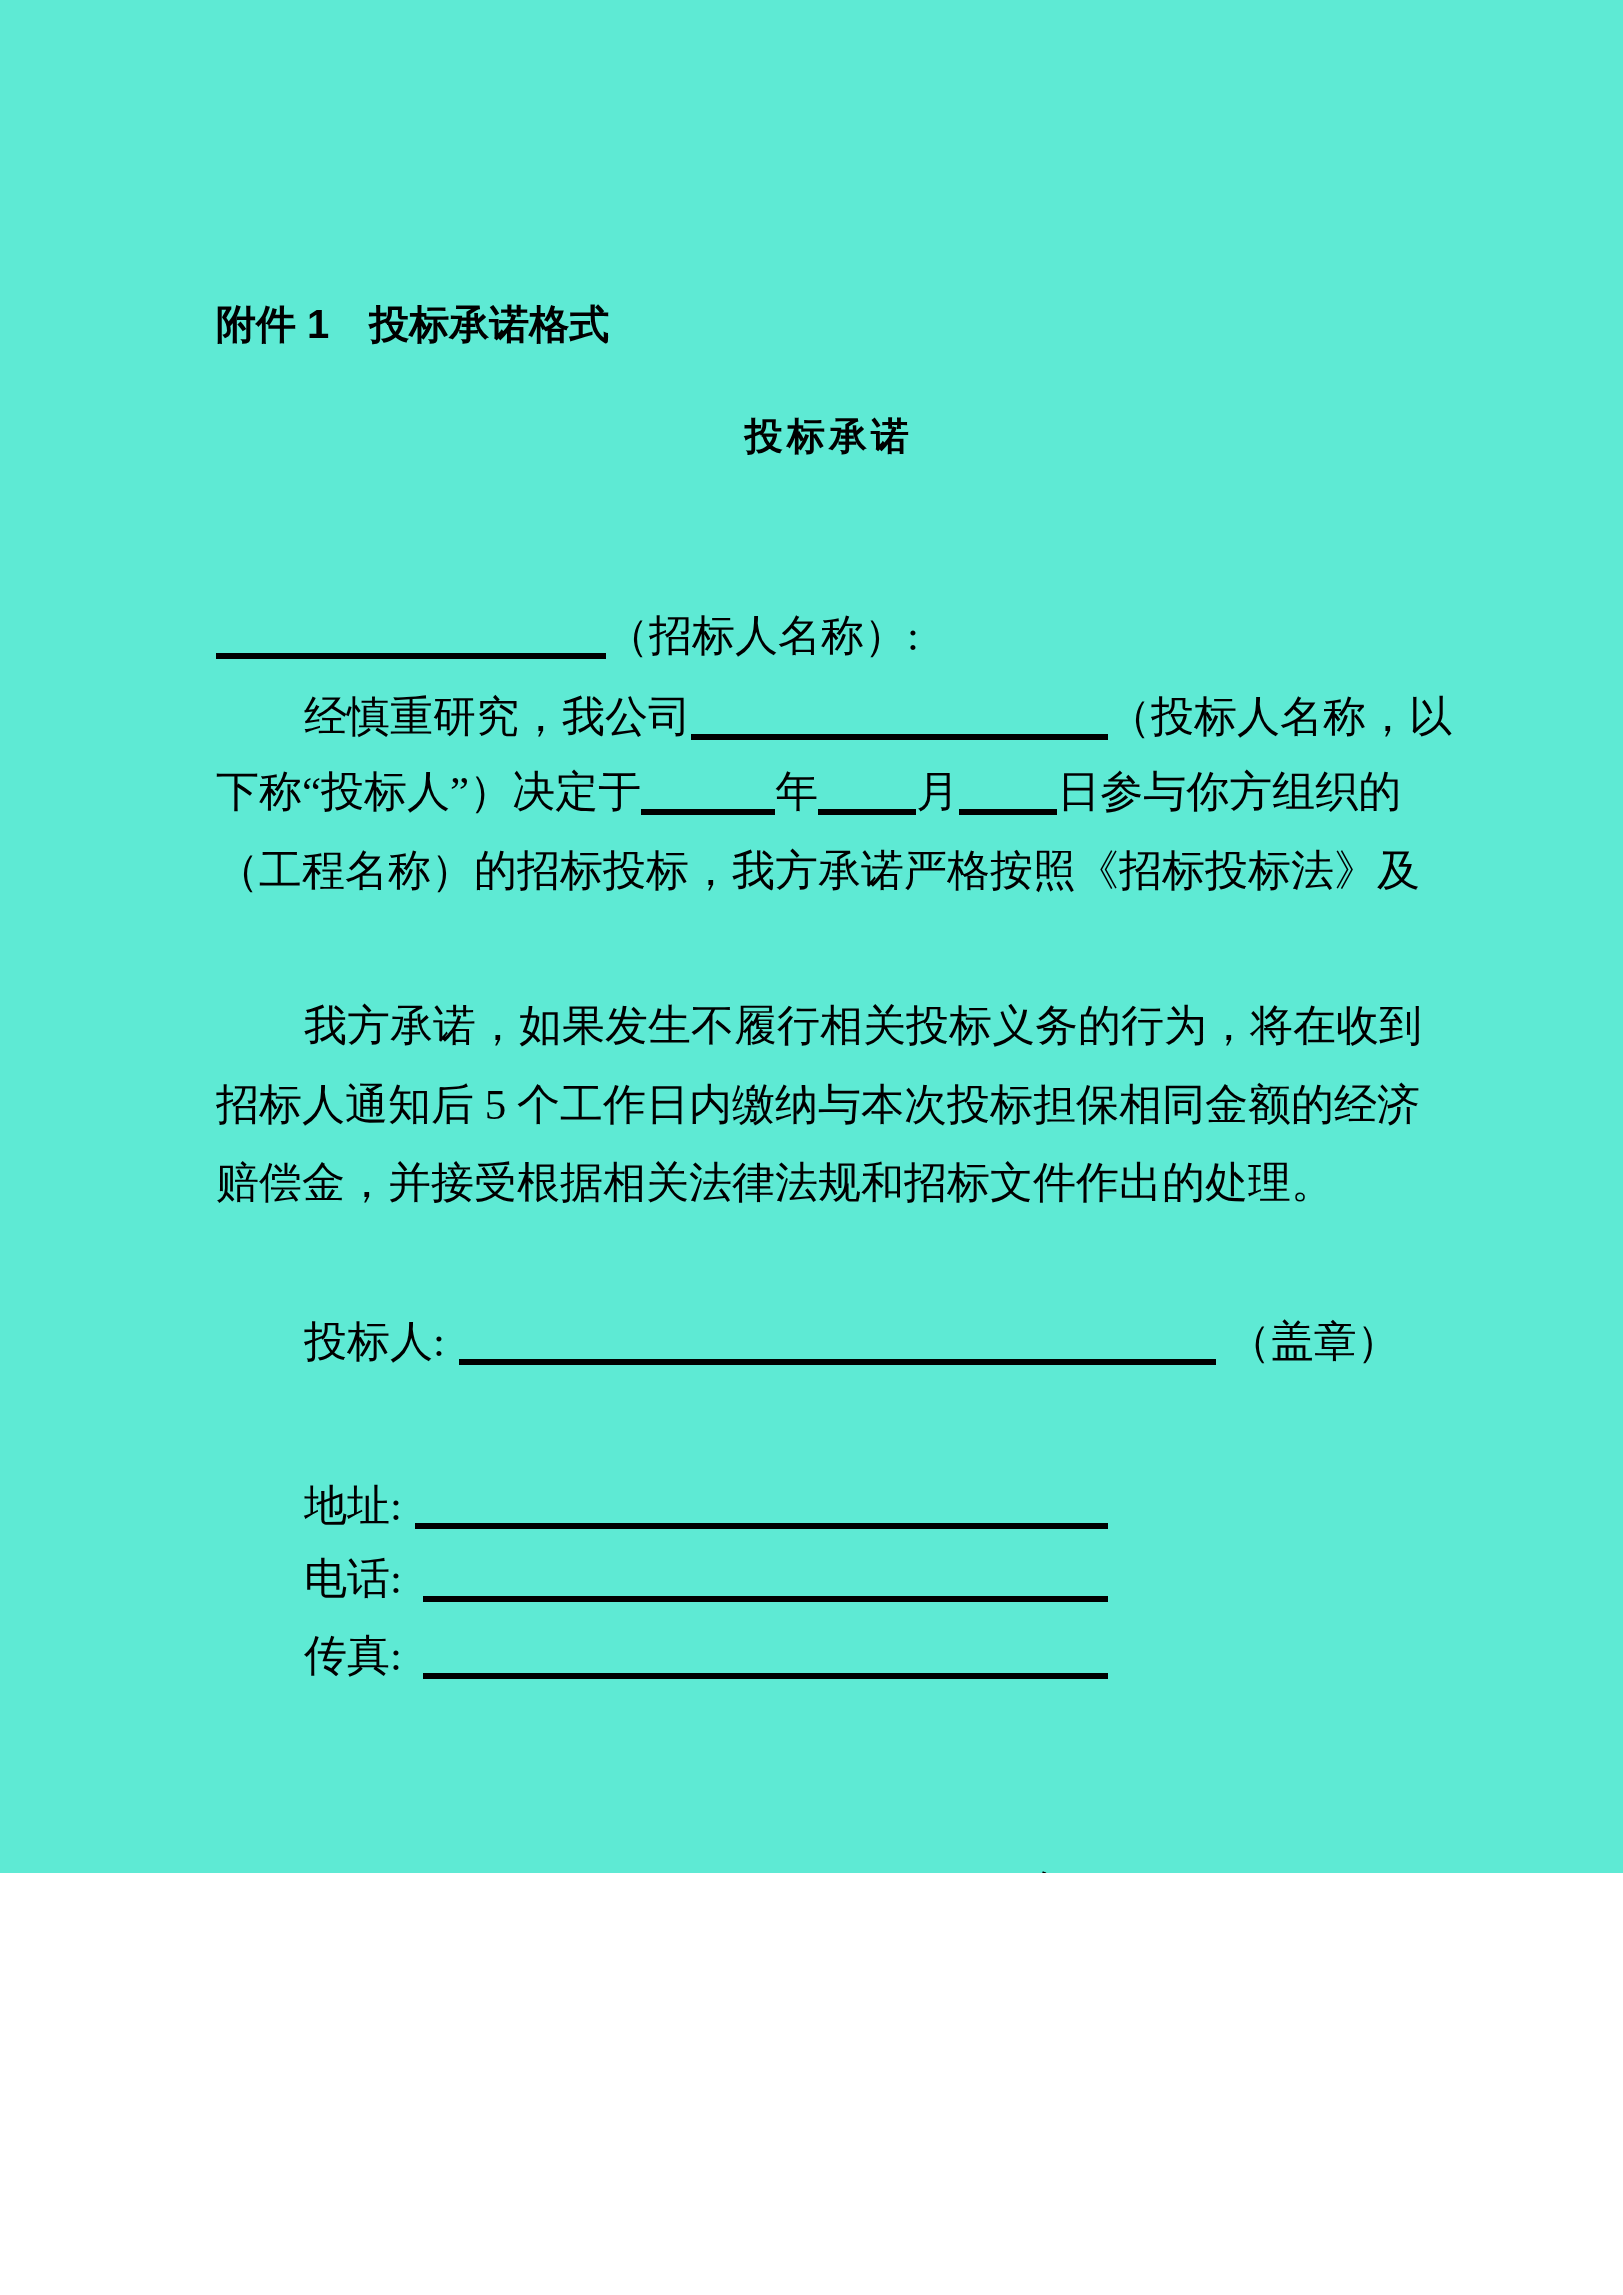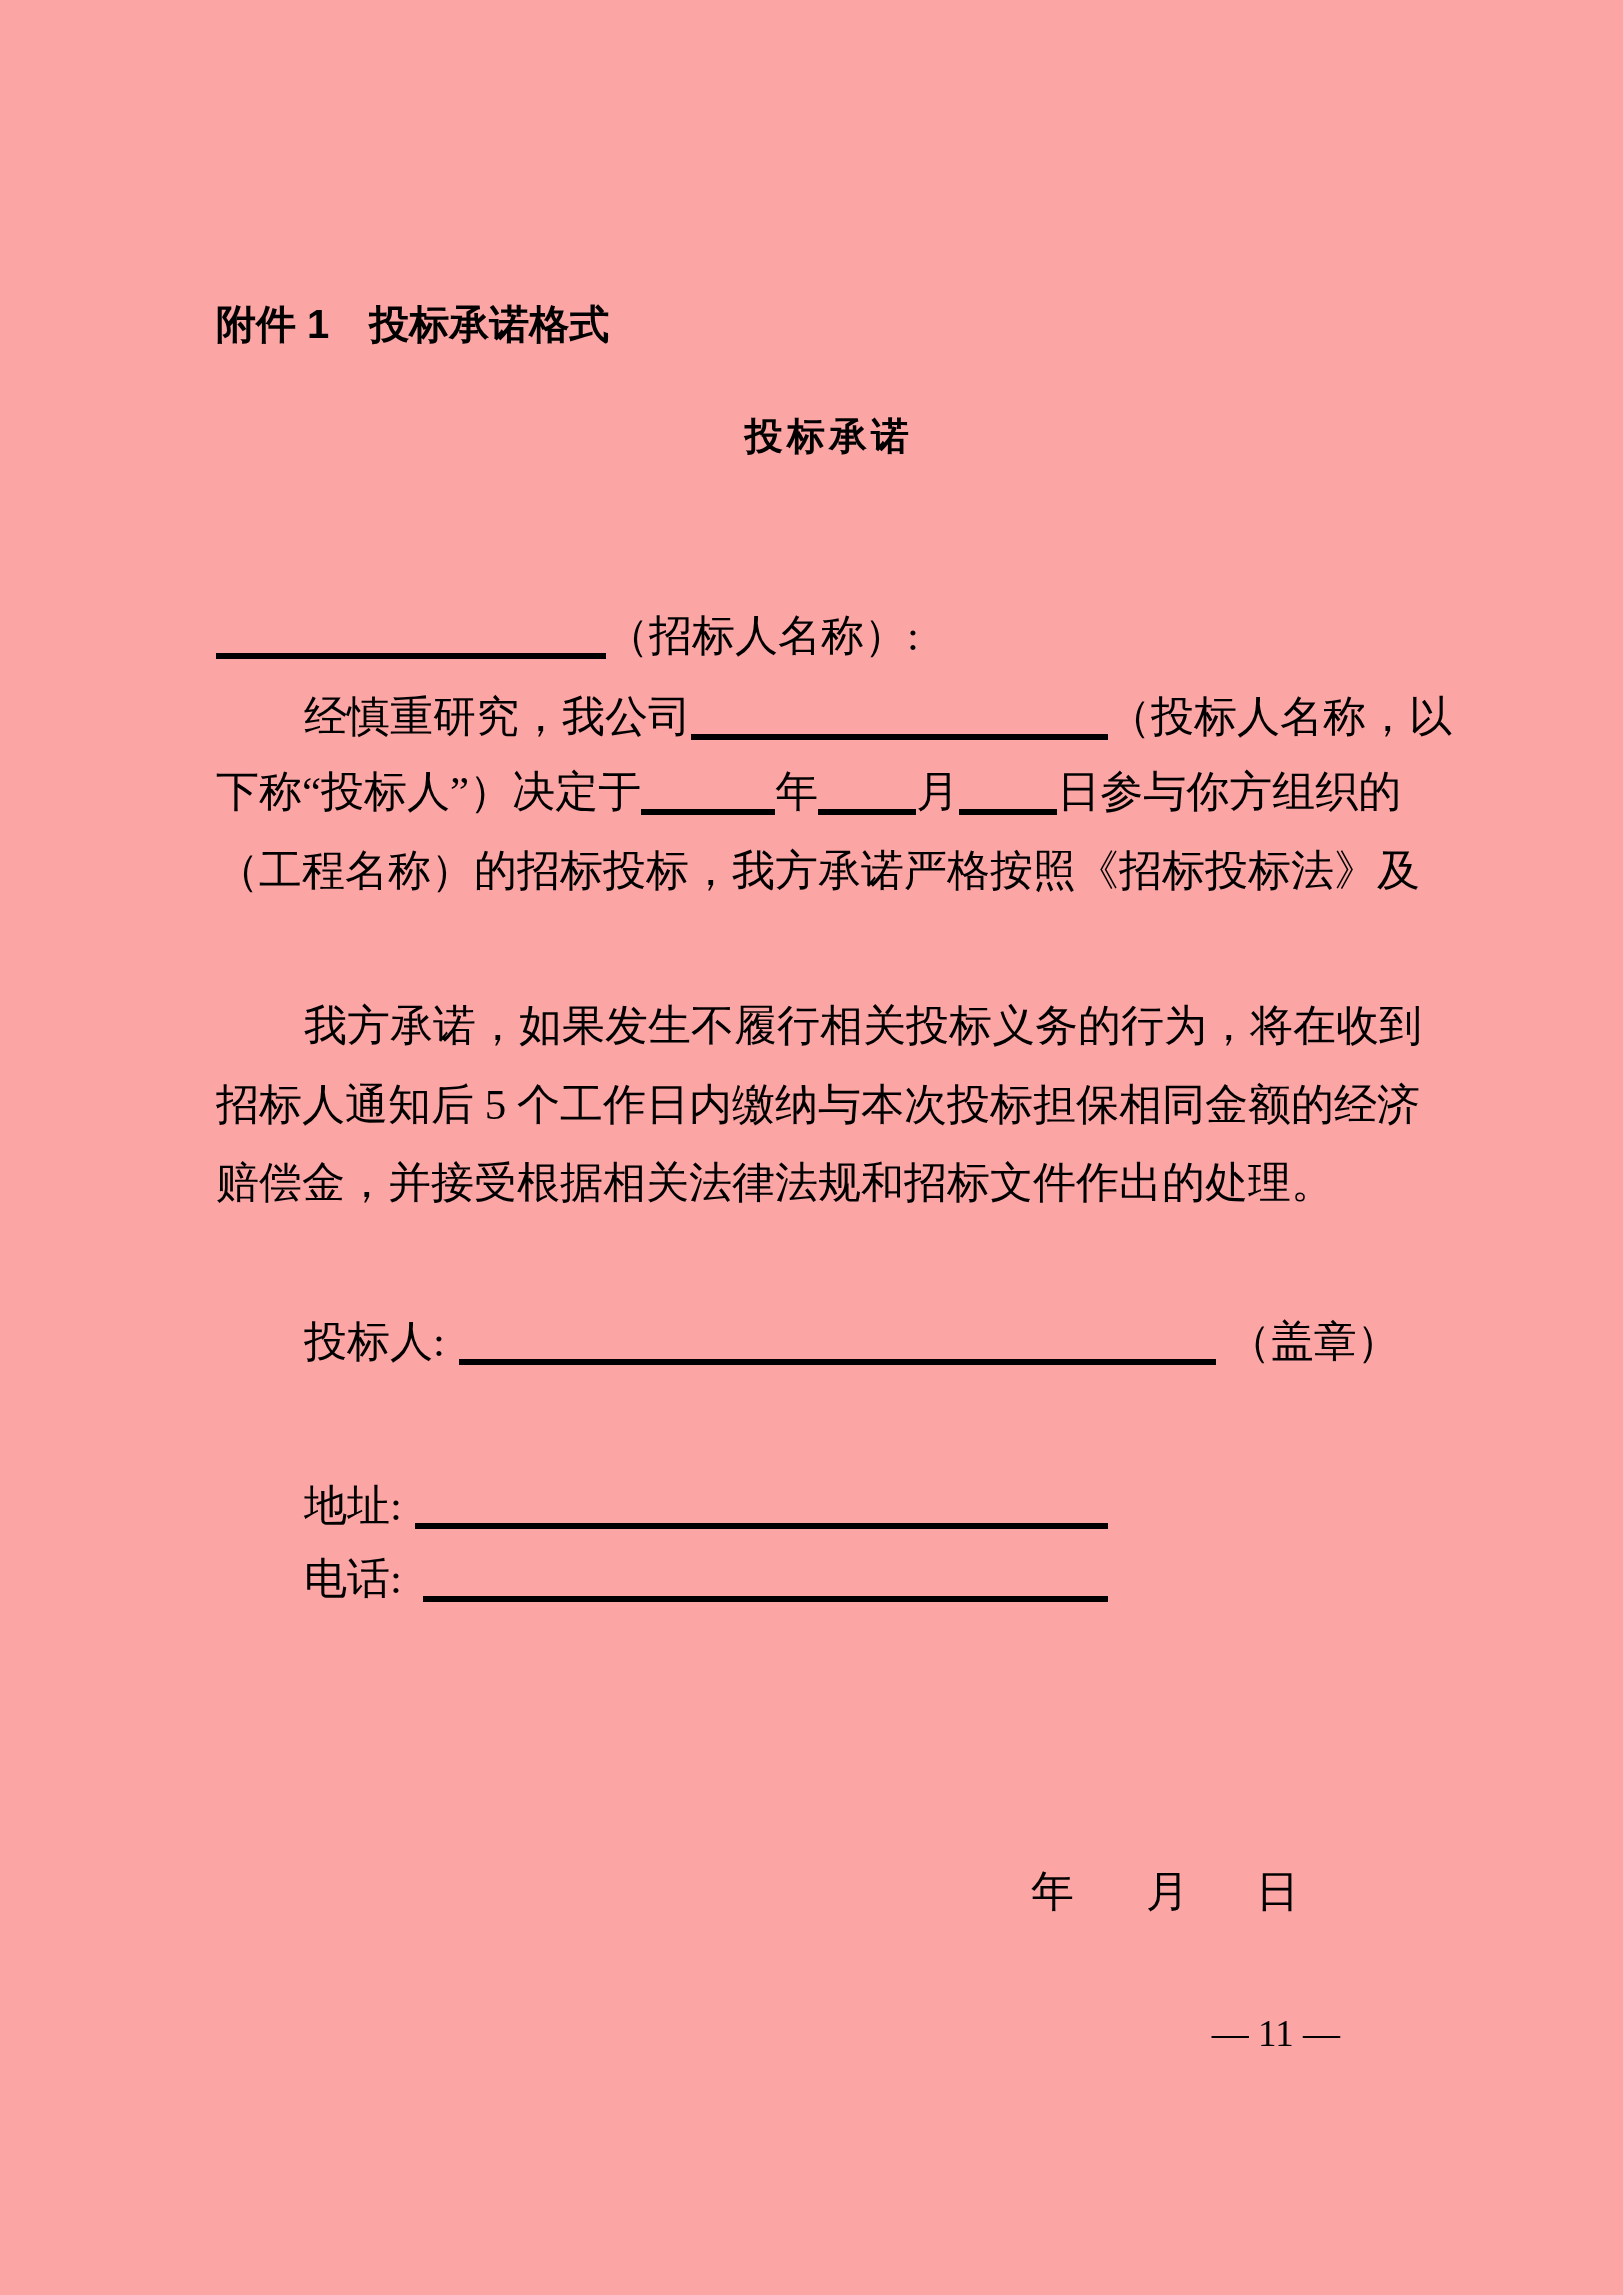--- a/index.html
+++ b/index.html
@@ -1,20 +1,20 @@
 <!DOCTYPE html>
 <html style="font-size:8.2px"><head>
 <meta charset="utf-8">
 <style>
   html, body { margin: 0; padding: 0; background: #ffffff; }
   .page {
     position: relative;
     width: 1623px;
-    height: 2295px;
-    background: #fca5a5;
+    height: 1873px;
+    background: #5eead4;
     color: #000000;
     font-family: "Liberation Serif", "DejaVu Serif", serif;
     overflow: hidden;
   }
   .attachment-heading {
     position: absolute;
     left: 216px; top: 286px;
     width: 1226px;
     font-family: "Liberation Sans", "DejaVu Sans", sans-serif;
     font-weight: bold;
@@ -126,20 +126,23 @@
 
 
   <div class="line sig s3">
     <span>地址:</span><span class="blank w1345"></span>
   </div>
 
   <div class="line sig s4">
     <span>电话:</span><span class="blank w1330"></span>
   </div>
 
+  <div class="line sig s5">
+    <span>传真:</span><span class="blank w1330"></span>
+  </div>
 
   <div class="date-line">
     <span>年</span><span class="gap140">月</span><span class="gap130">日</span>
   </div>
 
   <div class="page-number">— 11 —</div>
 
 </div>
 
 

